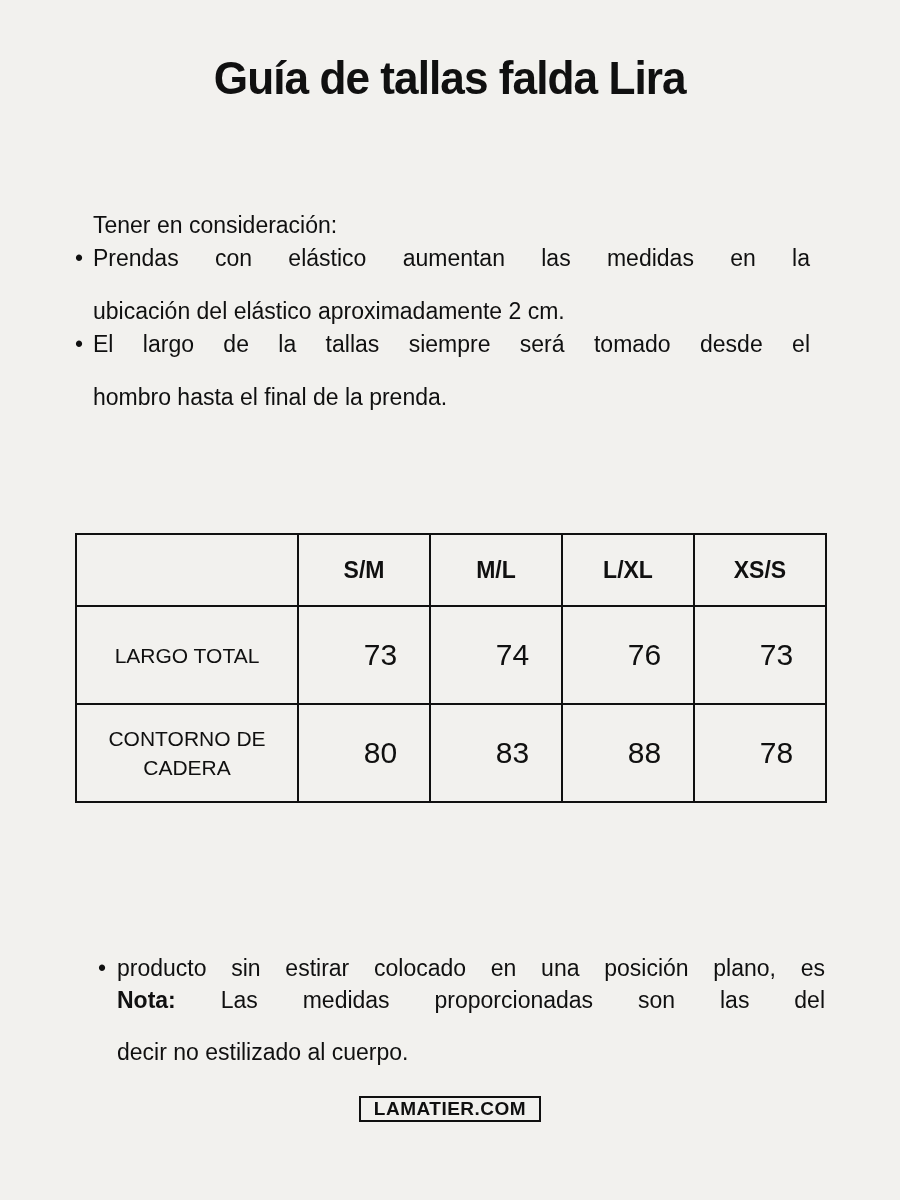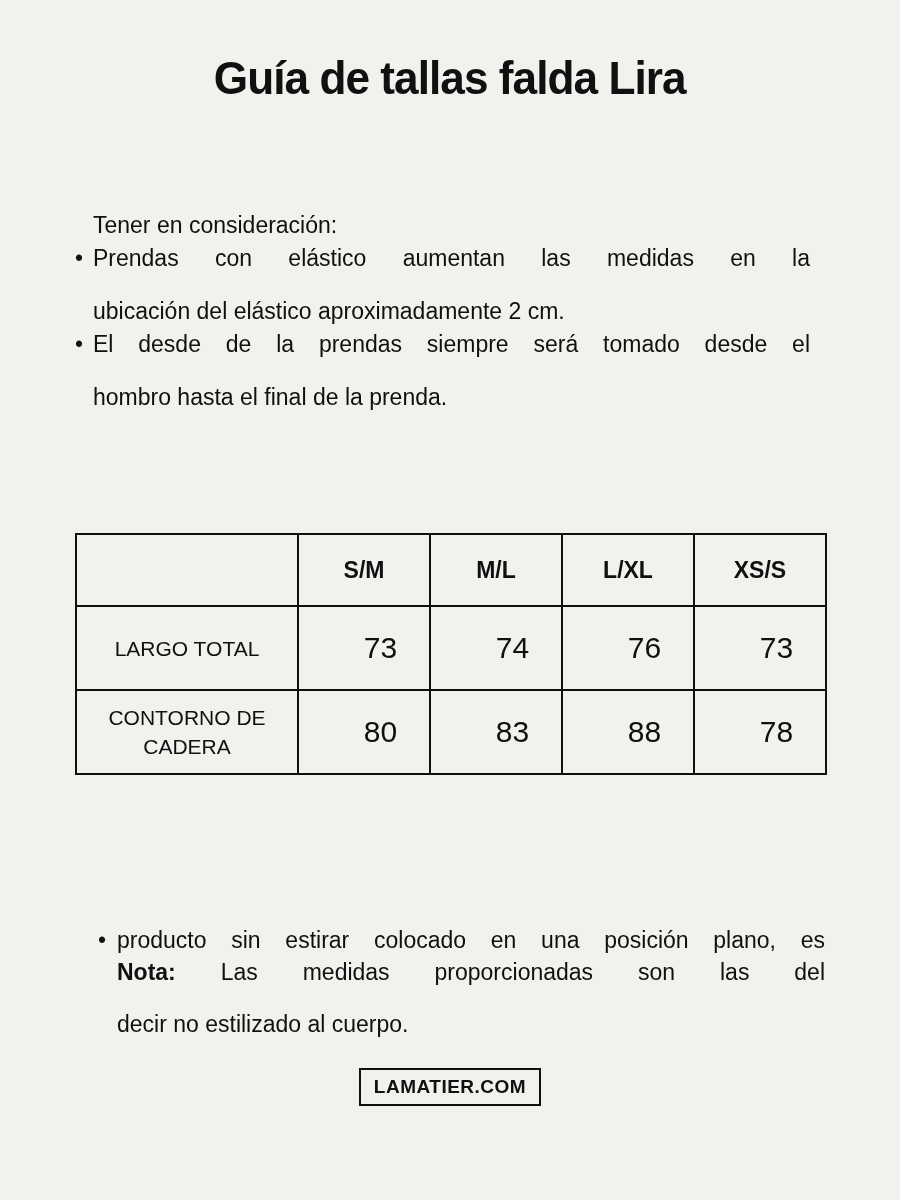--- a/index.html
+++ b/index.html
@@ -40,39 +40,39 @@
     border-collapse:collapse; table-layout:fixed;
     width:750px; margin:119px 0 0 75px;
     background:transparent;
   }
   table.size-table td {
     border:2px solid #101010;
     text-align:center; vertical-align:middle;
     overflow:hidden;
   }
   tr.header-row td { height:72px; font-size:23px; font-weight:600; }
-  tr.data-row td { height:84px; }
+  tr.data-row td { height:98px; }
   td.row-label { font-size:21px; line-height:29px; font-weight:400; padding:0 14px; }
   td.value-cell { font-size:30px; font-weight:400;padding-left:33px; }
 
   
   .note {
     margin:149px 75px 0 98px;   
     font-size:23px; line-height:32px;
     position:relative; padding-left:19px;
   }
   .note .marker { position:absolute; left:0; top:0; font-size:23px; line-height:32px; }
   .note strong { font-weight:700; }
 
   
   .footer { margin-top:28px; text-align:center; }
   .site-badge {
     display:inline-block;
     border:2px solid #101010;
-    padding:6px 13px;
+    padding:0 13px;
     font-size:19px; font-weight:700; letter-spacing:0.5px;
     background:transparent;
   }
 </style>
 </head>
 <body>
 
 <div class="page">
 
   <h1 class="title"><span class="squeeze">Guía de tallas falda Lira</span></h1>
@@ -81,21 +81,21 @@
     <div class="heading">Tener en consideración:</div>
 
     <div class="citem">
       <span class="marker">•</span>
       <div class="jl">Prendas con elástico aumentan las medidas en la</div>
       <div class="ll">ubicación del elástico aproximadamente 2 cm.</div>
     </div>
 
     <div class="citem">
       <span class="marker">•</span>
-      <div class="jl">El desde de la prendas siempre será tomado desde el</div>
+      <div class="jl">El largo de la tallas siempre será tomado desde el</div>
       <div class="ll">hombro hasta el final de la prenda.</div>
     </div>
   </div>
 
   <table class="size-table">
     <colgroup>
       <col style="width:222px">
       <col style="width:132px">
       <col style="width:132px">
       <col style="width:132px">

